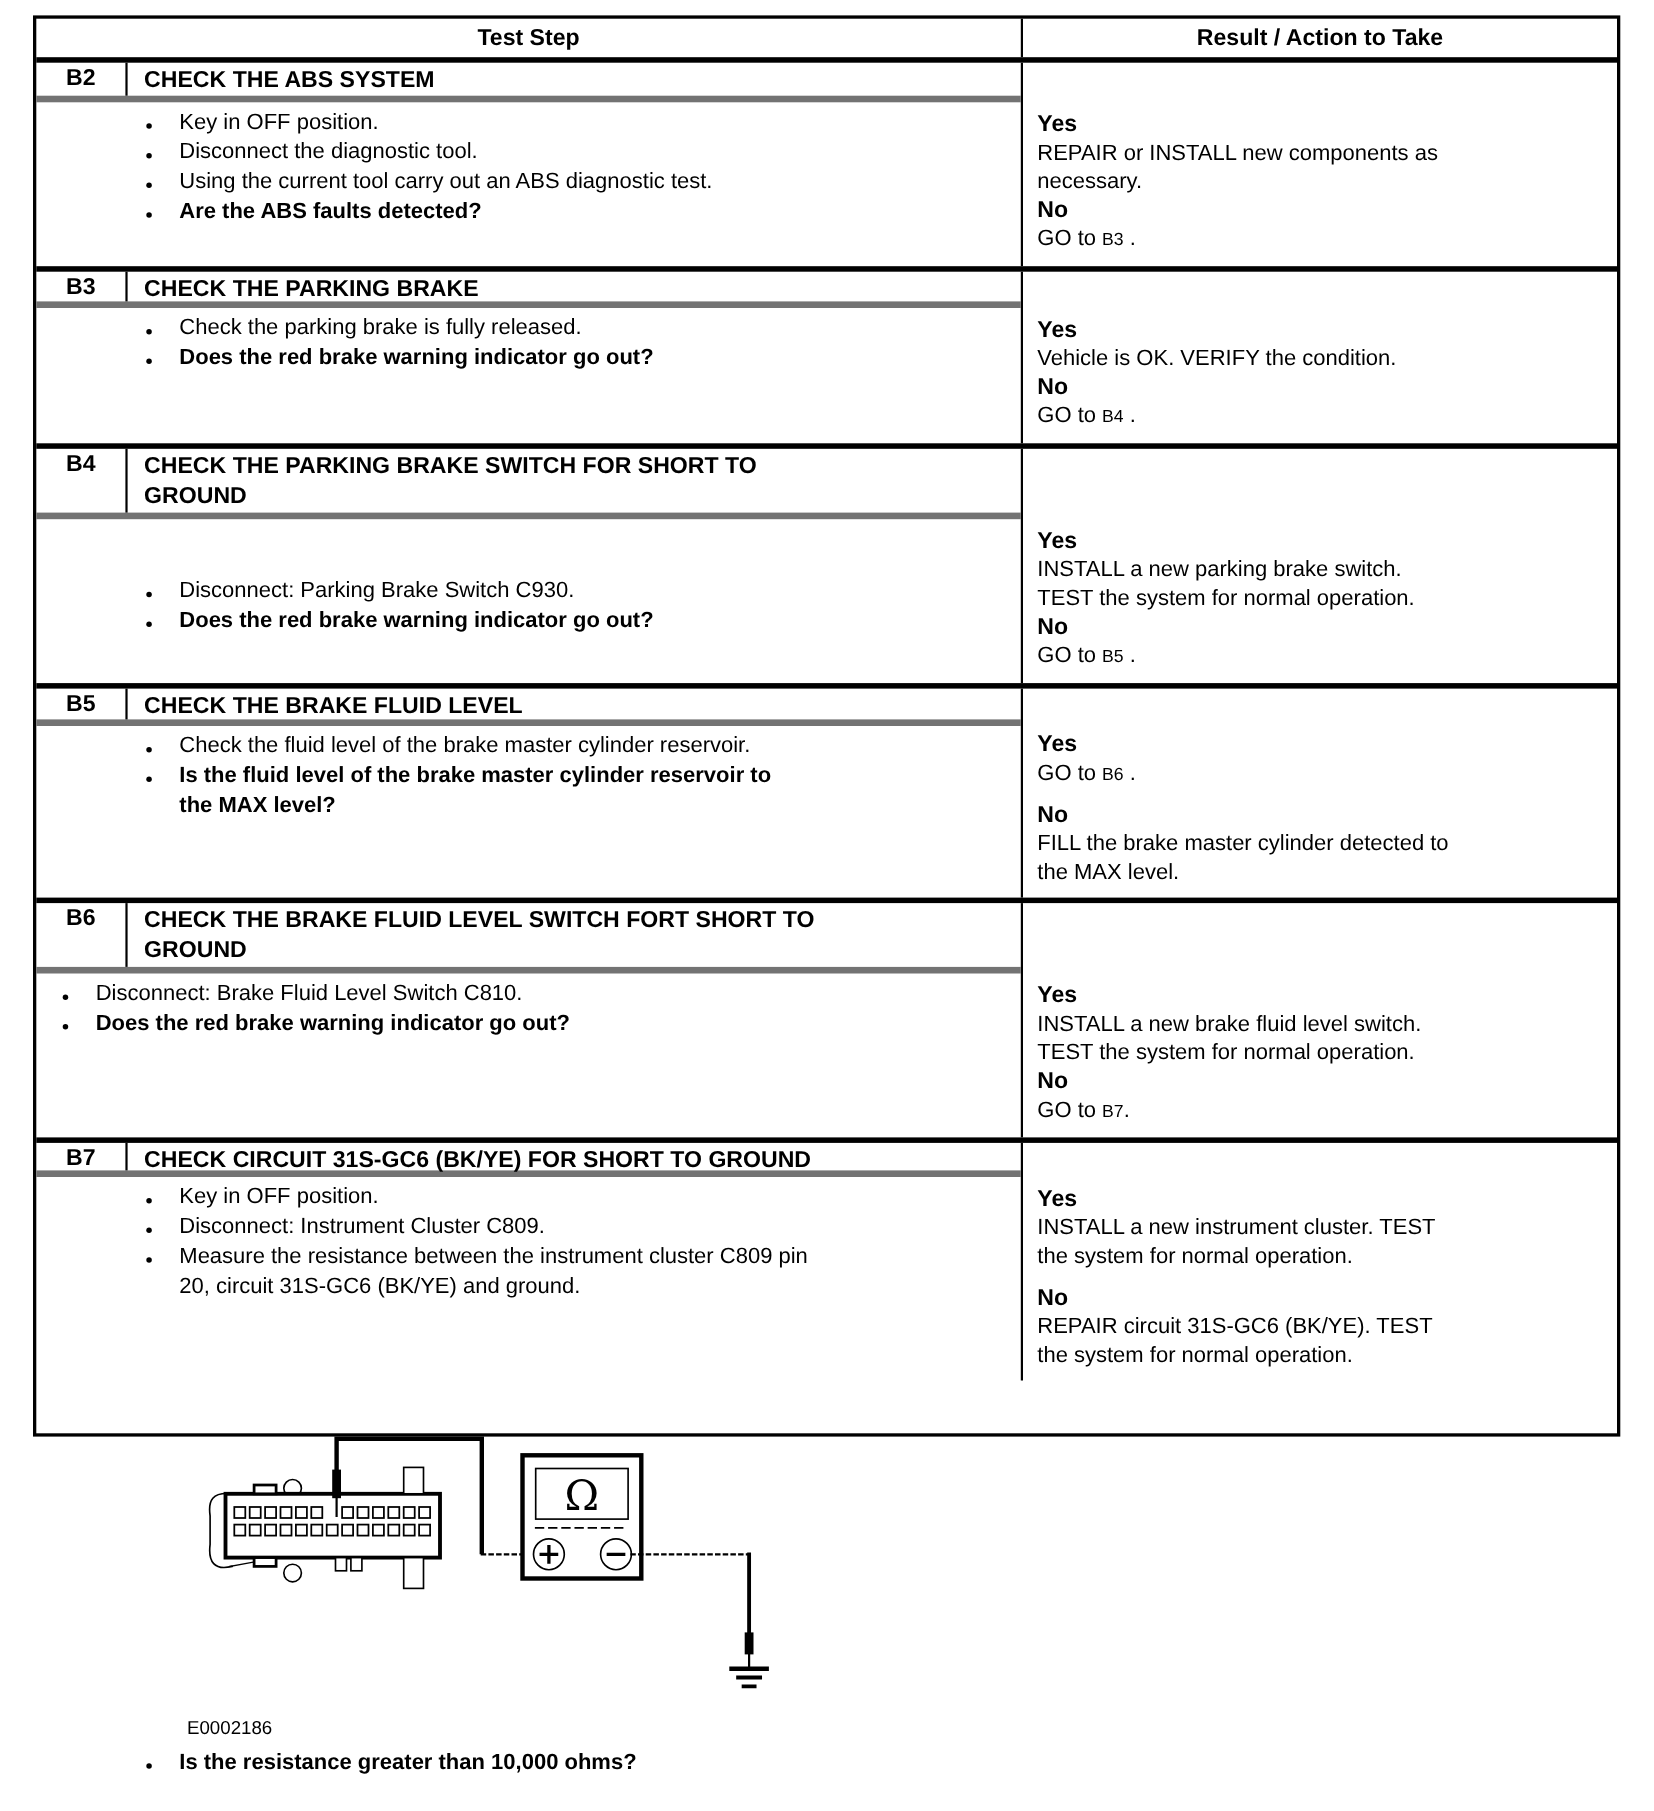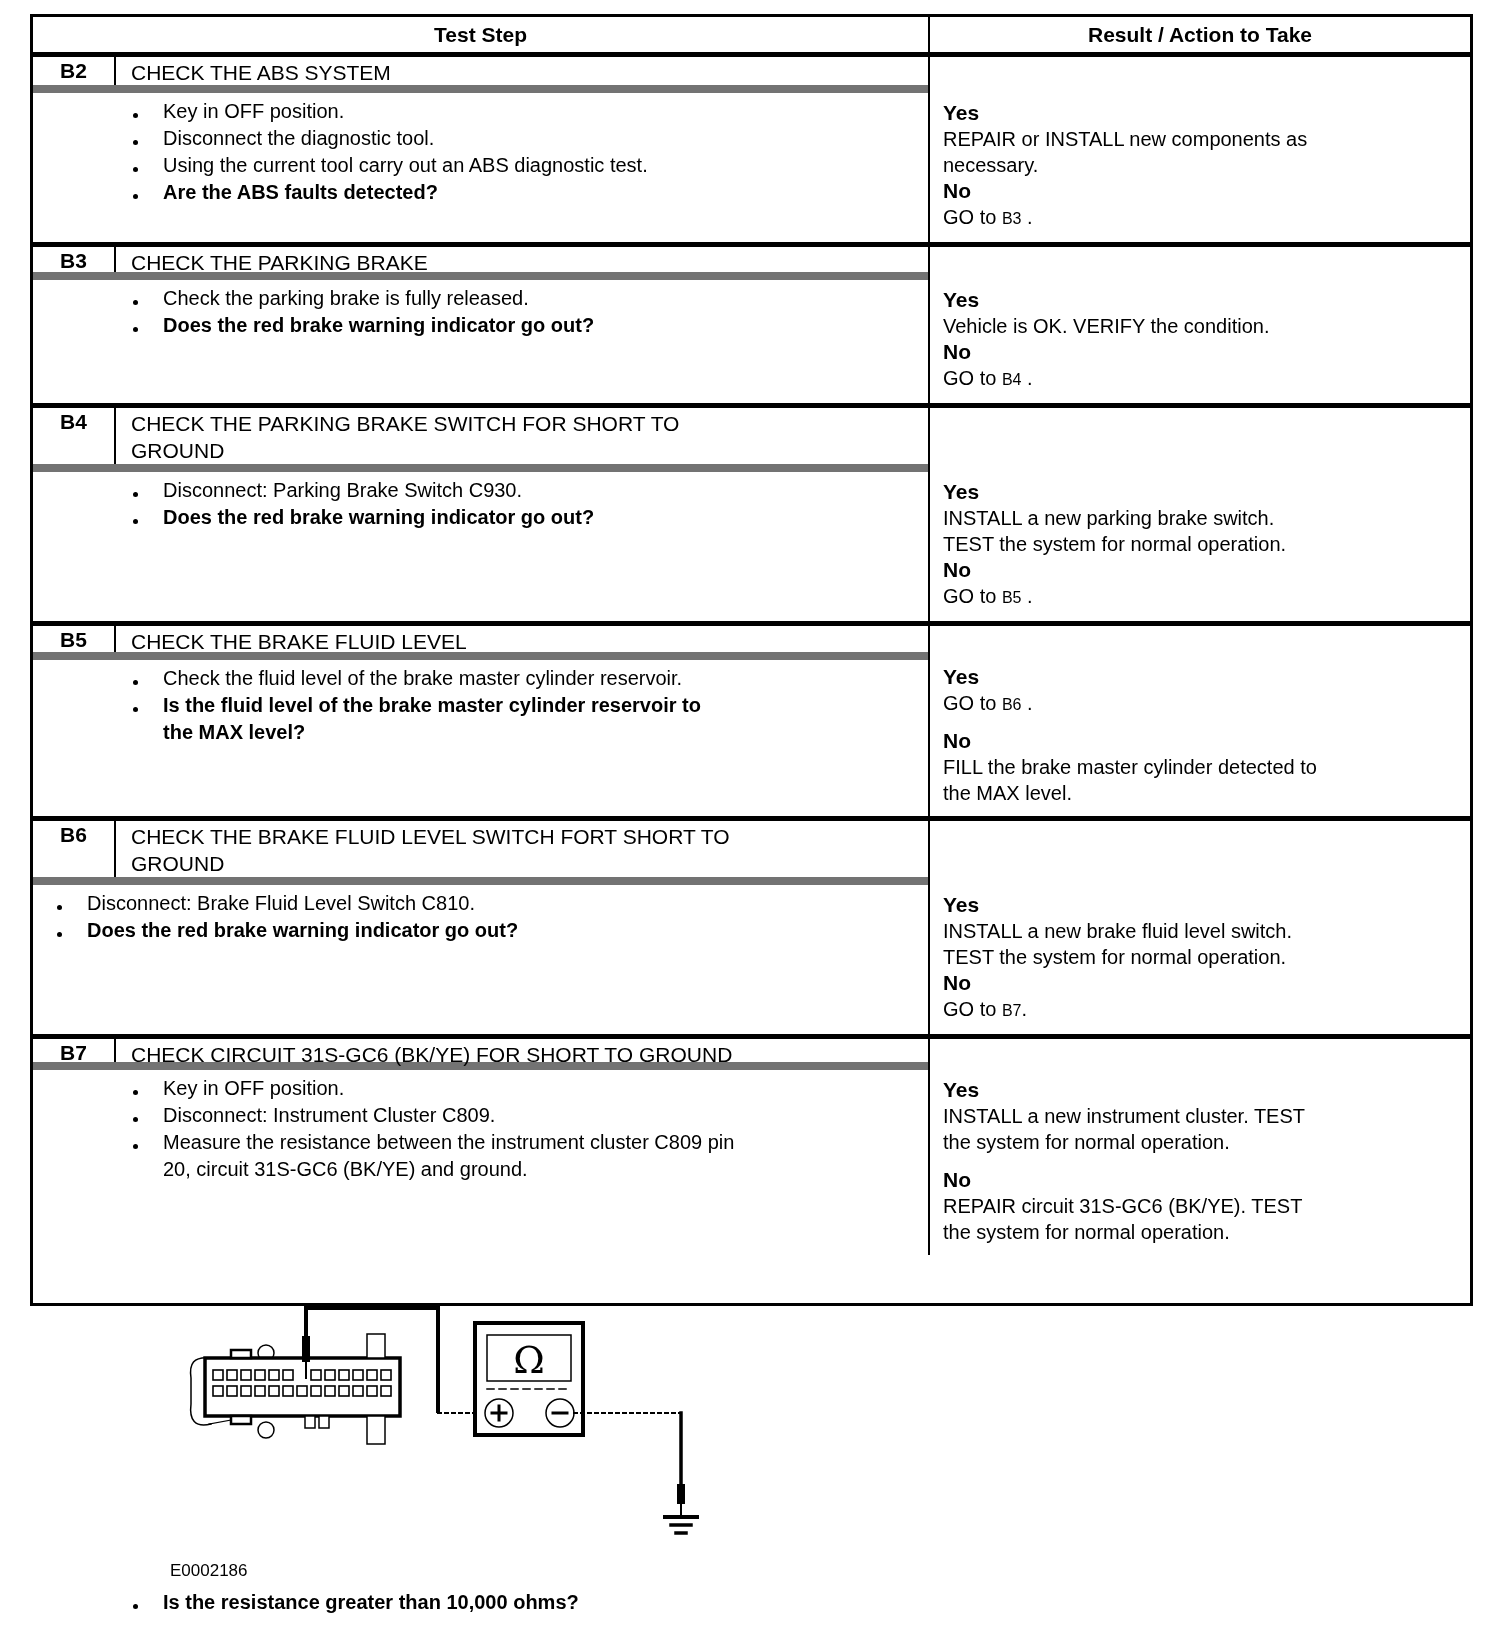--- a/index.html
+++ b/index.html
@@ -8,24 +8,24 @@
   #tbl{position:absolute;left:30px;top:14px;width:1443px;height:1292px;
        border:3px solid #000;box-sizing:border-box;background:#fff;}
   .hdr{display:flex;height:35px;box-sizing:border-box;}
   .hdr > div{display:flex;align-items:center;justify-content:center;
        font-weight:bold;font-size:21px;}
   .hdr-left{width:897px;border-right:2px solid #000;box-sizing:border-box;}
   .hdr-right{flex:1;}
   .block{display:flex;border-top:5px solid #000;box-sizing:border-box;}
   .left{width:897px;border-right:2px solid #000;box-sizing:border-box;
         display:flex;flex-direction:column;}
-  .trow{display:flex;border-bottom:8px solid #737373;box-sizing:border-box;justify-content:flex-end;}
+  .trow{display:flex;border-bottom:6px solid #737373;box-sizing:border-box;justify-content:flex-end;}
   .stepno{width:83px;border-right:2px solid #000;box-sizing:border-box;
         font-weight:bold;font-size:21px;text-align:center;padding-top:2px;}
-  .ttitle{flex:1;padding:2px 12px 0 15px;font-weight:normal;font-size:21px;line-height:27px;}
+  .ttitle{flex:1;padding:2px 12px 0 15px;font-weight:bold;font-size:21px;line-height:27px;}
   .tcontent{flex:1;position:relative;padding:5px 12px 0 100px;box-sizing:border-box;}
   .bullet{display:flex;font-size:20px;line-height:27px;}
   .bullet .dot{width:30px;flex:0 0 30px;}
   .bullet .dot span{display:inline-block;width:5px;height:5px;border-radius:50%;
         background:#000;margin-top:11px;}
   .bullet.bold .btxt{font-weight:bold;}
   .right{flex:1;display:flex;flex-direction:column;box-sizing:border-box;
         padding:0 9px 10px 13px;font-size:20px;line-height:26px;}
   .grp .lbl{font-weight:bold;font-size:21px;line-height:26px;}
   .goto span{white-space:pre;}
@@ -134,21 +134,21 @@
       </div>
       <div class="block">
         <div class="left">
           <div class="trow" style="height: 64px;">
             <div class="stepno">B4</div>
             <div class="ttitle">
               <div class="tline">CHECK THE PARKING BRAKE SWITCH FOR SHORT TO</div>
               <div class="tline">GROUND</div>
             </div>
           </div>
-          <div class="tcontent" style="height: 133px;">
+          <div class="tcontent" style="height: 133px; margin-top: 47px;">
             <div class="bullet">
               <span class="dot"><span></span></span>
               <div class="btxt">
                 <div class="tline">Disconnect: Parking Brake Switch C930.</div>
               </div>
             </div>
             <div class="bullet bold">
               <span class="dot"><span></span></span>
               <div class="btxt">
                 <div class="tline">Does the red brake warning indicator go out?</div>

